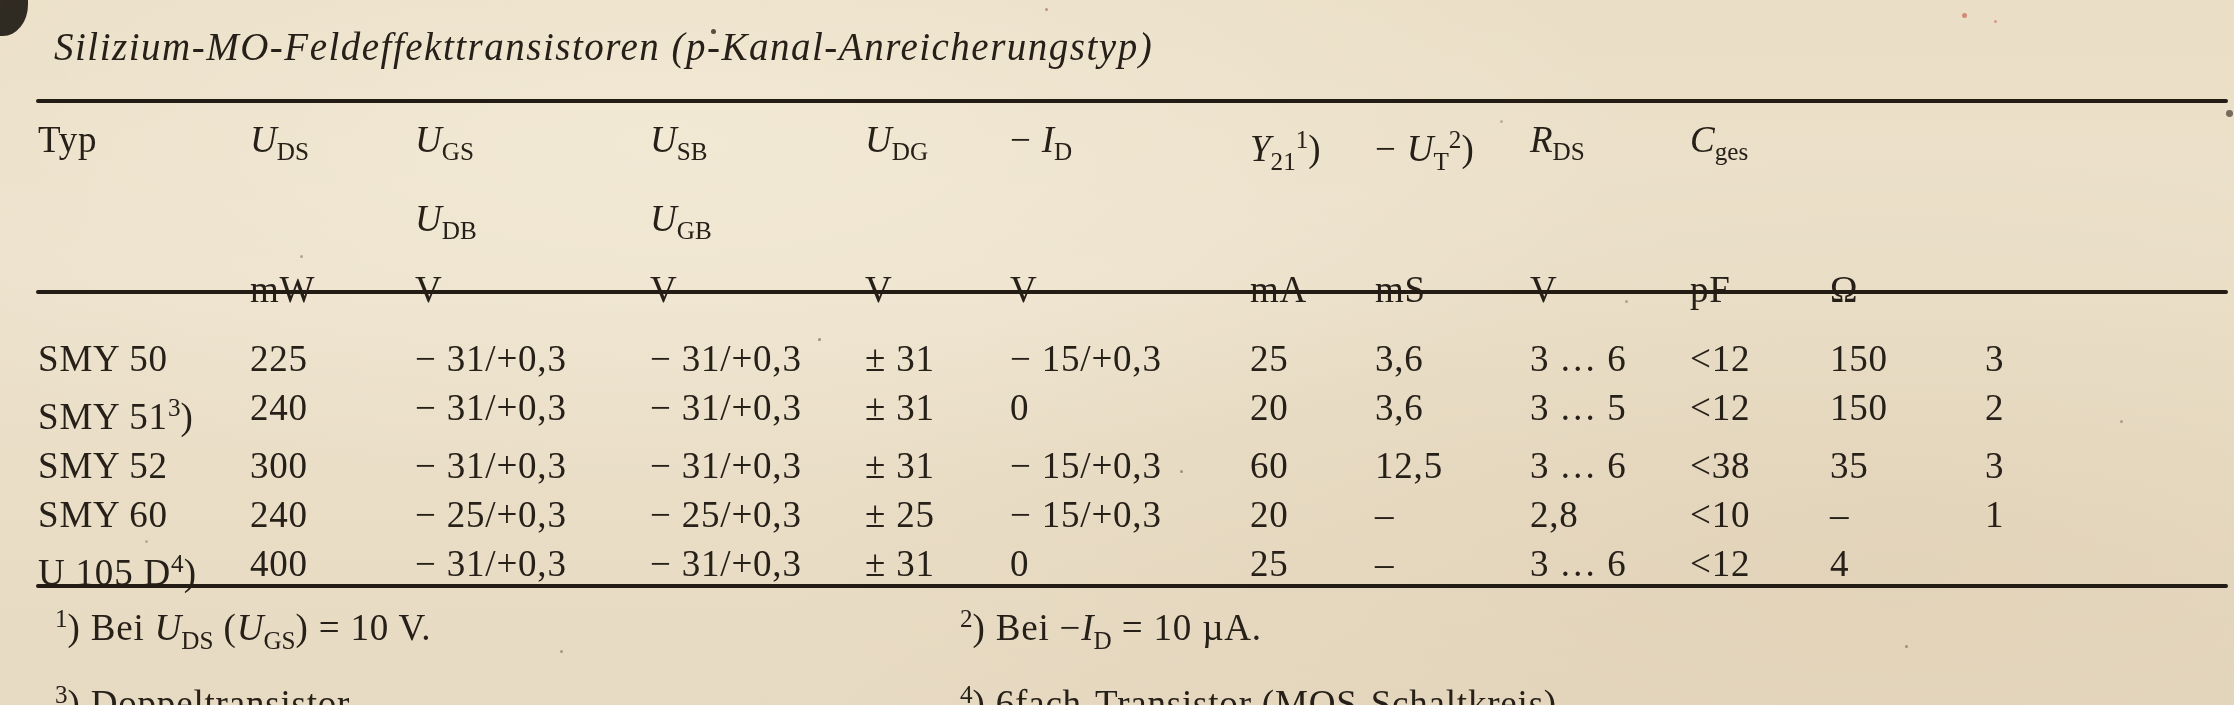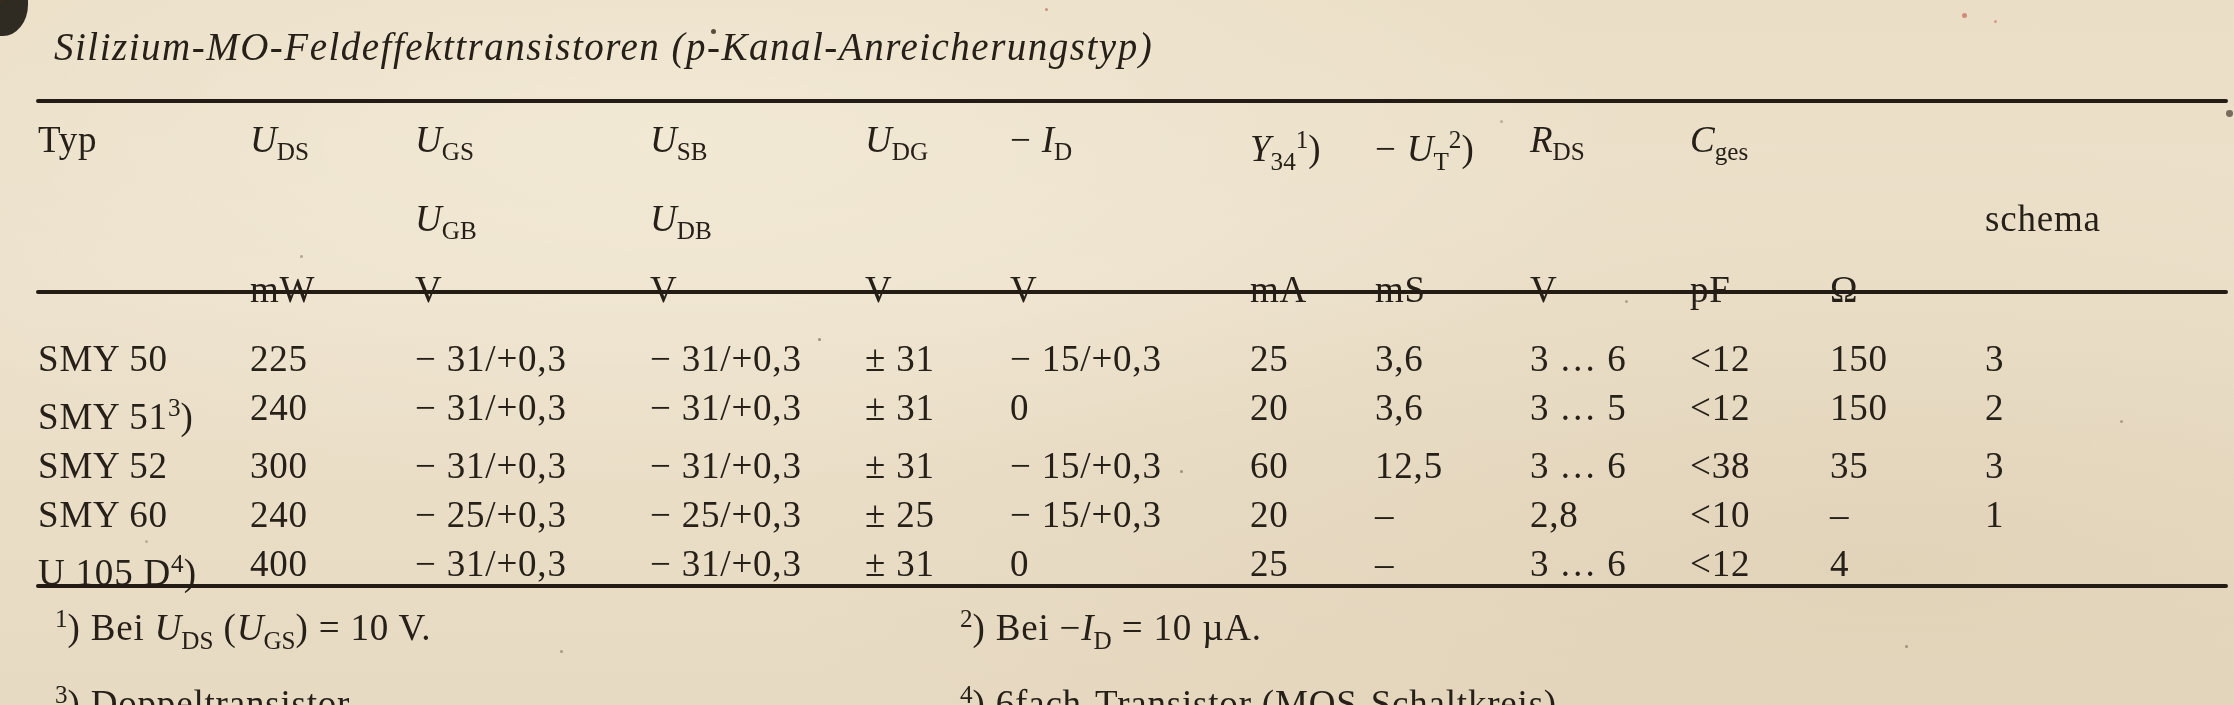--- a/index.html
+++ b/index.html
@@ -81,38 +81,37 @@
   <div class="rule rule-top"></div>
 
   <div class="tbl" id="tbl">
       <div class="row hdr1">
         <div class="cell">Typ</div>
         <div class="cell"><i>U</i><sub>DS</sub></div>
         <div class="cell"><i>U</i><sub>GS</sub></div>
         <div class="cell"><i>U</i><sub>SB</sub></div>
         <div class="cell"><i>U</i><sub>DG</sub></div>
         <div class="cell">− <i>I</i><sub>D</sub></div>
-        <div class="cell"><i>Y</i><sub>34</sub><sup>1</sup>)</div>
+        <div class="cell"><i>Y</i><sub>21</sub><sup>1</sup>)</div>
         <div class="cell">− <i>U</i><sub>T</sub><sup>2</sup>)</div>
         <div class="cell"><i>R</i><sub>DS</sub></div>
         <div class="cell"><i>C</i><sub>ges</sub></div>
       </div>
       <div class="row hdr2">
         <div class="cell"></div>
         <div class="cell"></div>
+        <div class="cell"><i>U</i><sub>DB</sub></div>
         <div class="cell"><i>U</i><sub>GB</sub></div>
-        <div class="cell"><i>U</i><sub>DB</sub></div>
-        <div class="cell"></div>
-        <div class="cell"></div>
-        <div class="cell"></div>
-        <div class="cell"></div>
-        <div class="cell"></div>
-        <div class="cell"></div>
-        <div class="cell"></div>
-        <div class="cell">schema</div>
+        <div class="cell"></div>
+        <div class="cell"></div>
+        <div class="cell"></div>
+        <div class="cell"></div>
+        <div class="cell"></div>
+        <div class="cell"></div>
+        <div class="cell"></div>
       </div>
       <div class="row units">
         <div class="cell"></div>
         <div class="cell">mW</div>
         <div class="cell">V</div>
         <div class="cell">V</div>
         <div class="cell">V</div>
         <div class="cell">V</div>
         <div class="cell">mA</div>
         <div class="cell">mS</div>

